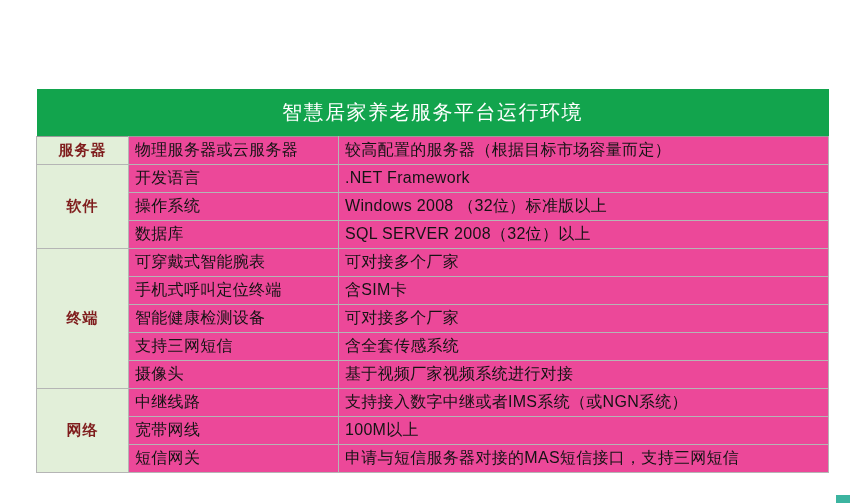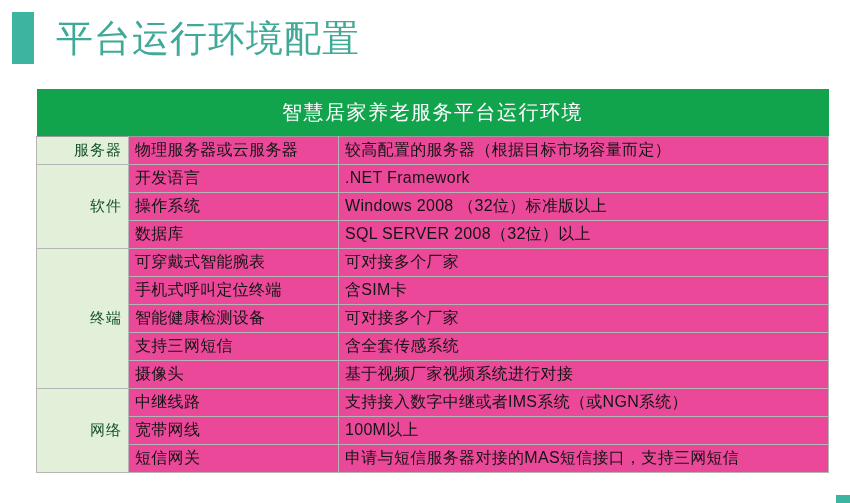--- a/index.html
+++ b/index.html
@@ -85,25 +85,25 @@
     height: 28px;
     padding: 0 6px;
     vertical-align: middle;
     background: #ec4899;
     overflow: hidden;
     white-space: nowrap;
   }
 
   .env-table td.group {
     background: #e2efd9;
-    text-align: right;
-    font-weight: normal;
+    text-align: center;
+    font-weight: bold;
     font-size: 15px;
     letter-spacing: 1px;
-    color: #14532d;
+    color: #7f1d1d;
   }
 
   .env-table td.item {
     text-align: left;
     letter-spacing: 0.3px;
   }
 
   .env-table td.spec {
     text-align: left;
     letter-spacing: 0.3px;
@@ -122,24 +122,20 @@
     width: 14px;
     height: 8px;
     background: #3cb4a0;
   }
 </style>
 </head>
 <body>
 
 <div class="slide">
 
-  <div class="title-row">
-    <div class="accent-bar"></div>
-    <div class="slide-title">平台运行环境配置</div>
-  </div>
 
   <div class="table-wrap">
     <table class="env-table">
       <colgroup>
         <col class="c1">
         <col class="c2">
         <col class="c3">
       </colgroup>
       <thead>
         <tr>

